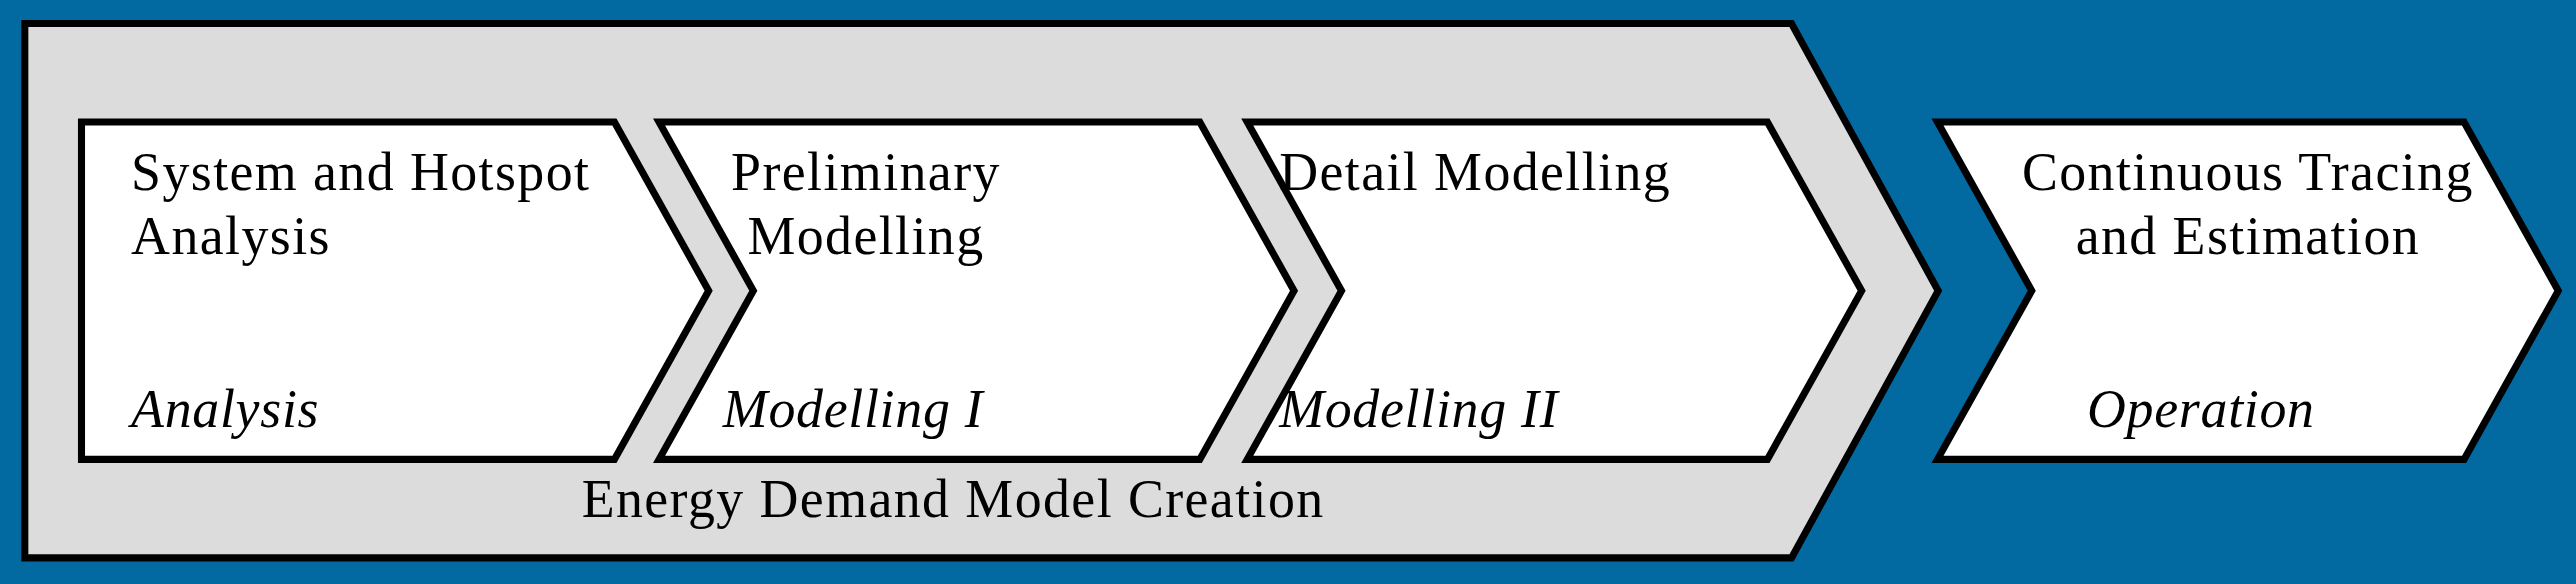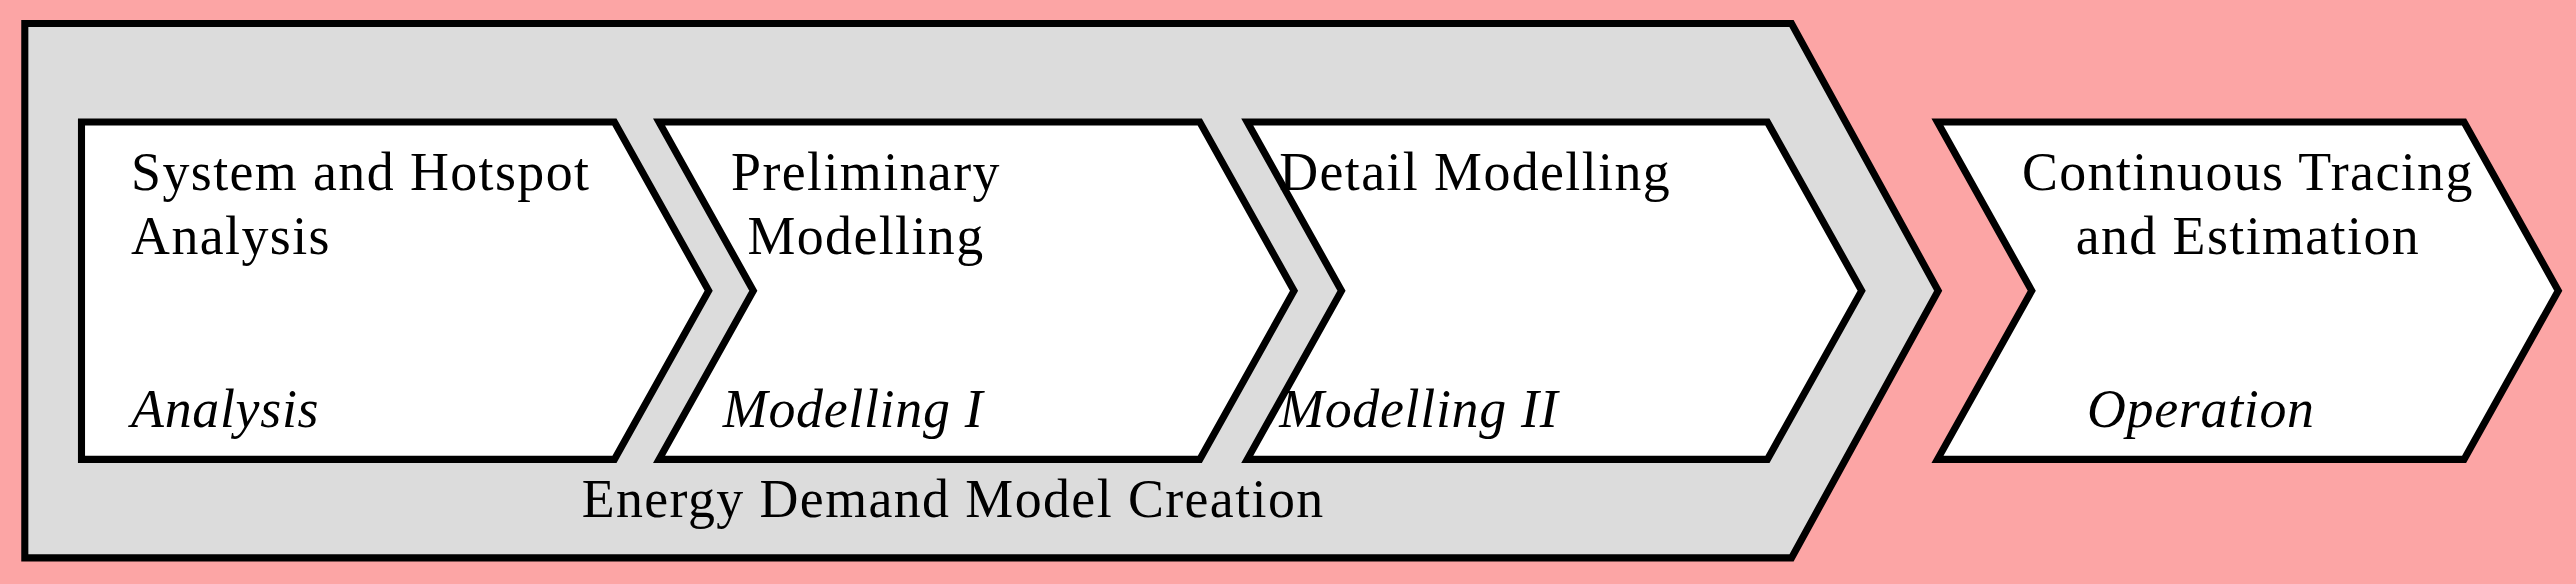--- a/index.html
+++ b/index.html
@@ -4,21 +4,21 @@
 <style>
   html, body {
     margin: 0;
     padding: 0;
     background: #ffffff;
   }
   .canvas {
     position: relative;
     width: 2576px;
     height: 585px;
-    background: #fca5a5;
+    background: #0369a1;
   }
   svg {
     display: block;
   }
   text {
     font-family: "Liberation Serif", "DejaVu Serif", serif;
     fill: #000000;
   }
   .title {
     font-size: 76px;

